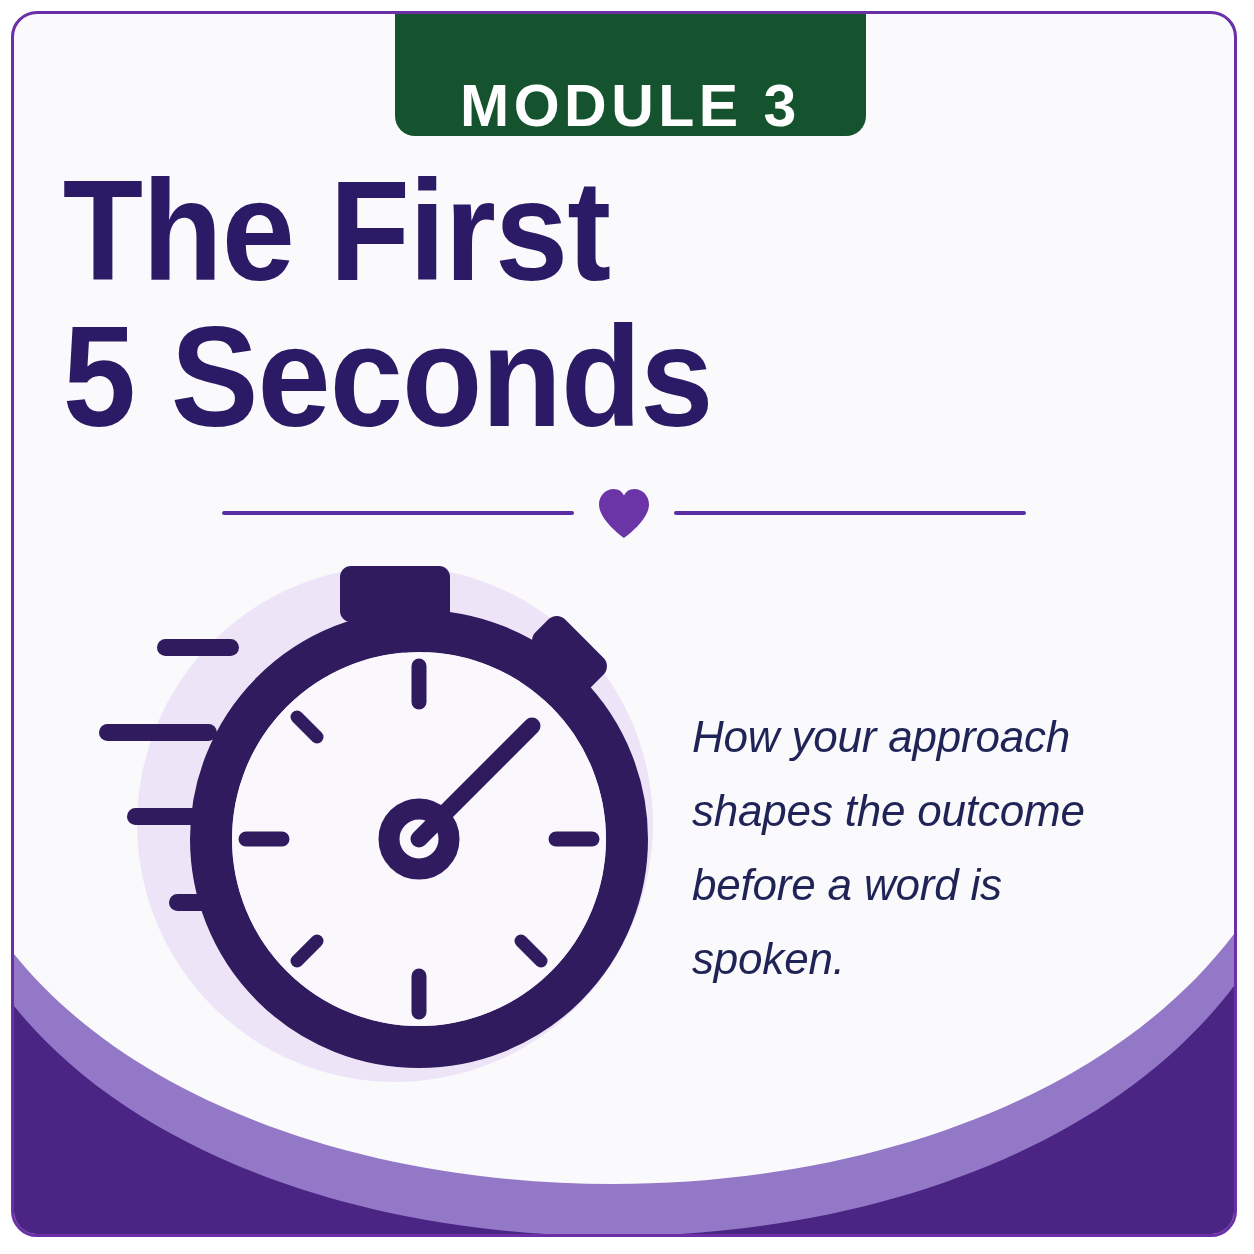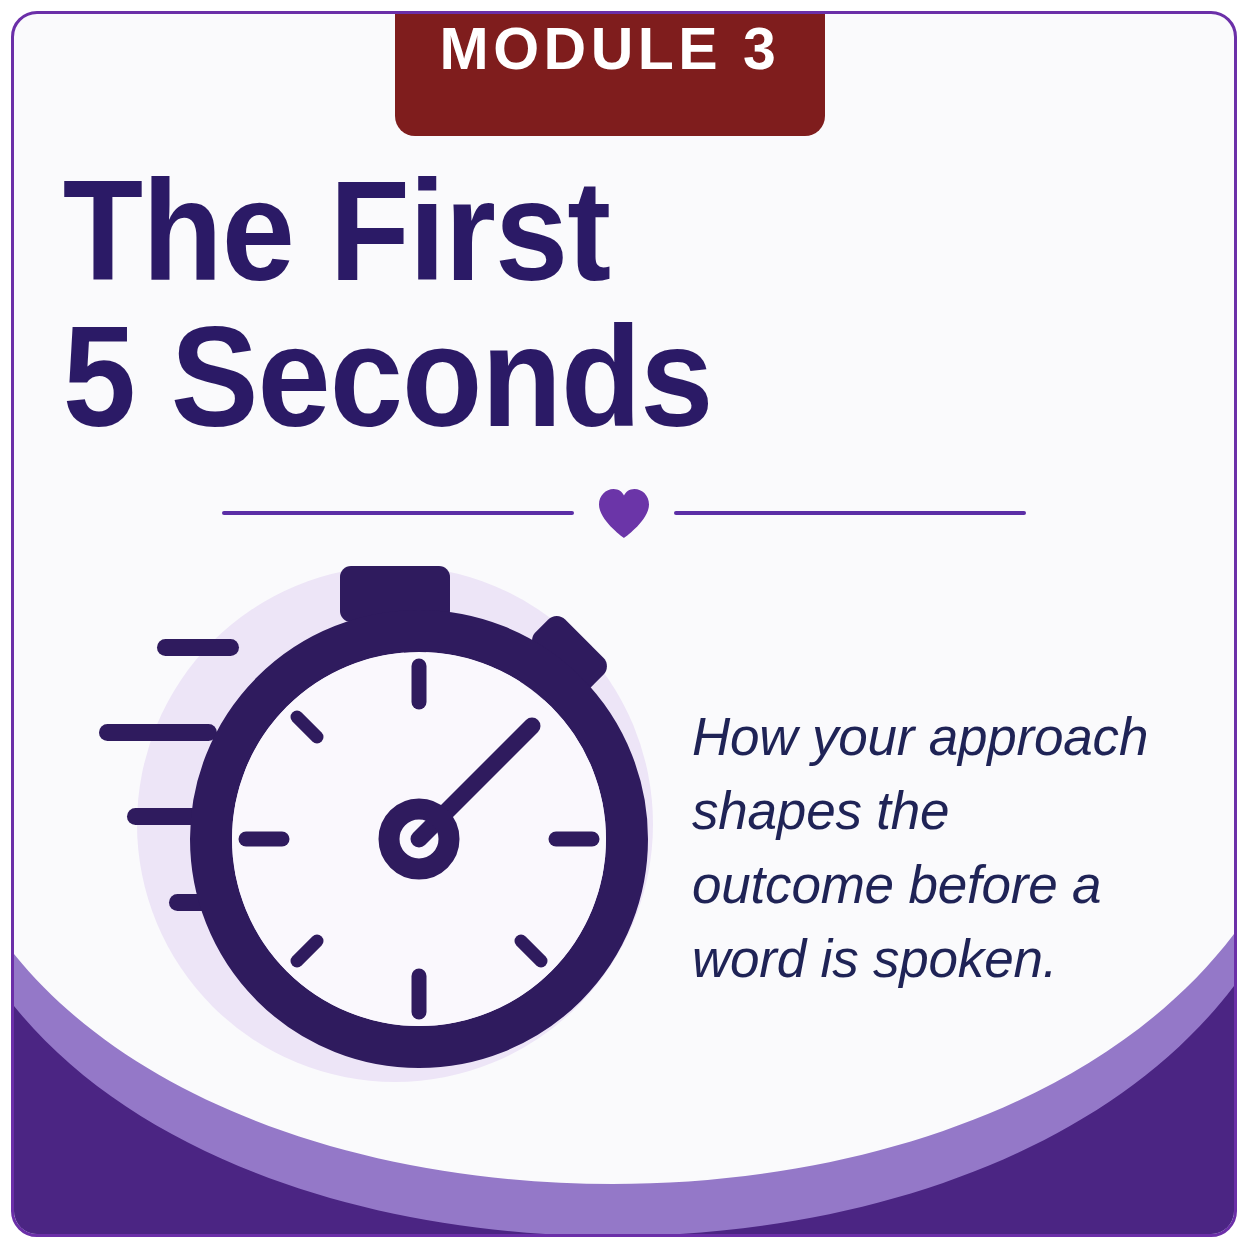--- a/index.html
+++ b/index.html
@@ -27,27 +27,27 @@
     border-radius: 26px;
     background: #FAFAFC;
     overflow: hidden;
   }
 
   
   .badge {
     position: absolute;
     left: 381px;
     top: -4px;
-    width: 430px;
+    width: 471px;
     height: 126px;
-    background: #7f1d1d;
+    background: #14532d;
     border-bottom-left-radius: 20px;
     border-bottom-right-radius: 20px;
     display: flex;
-    align-items: flex-start;
+    align-items: flex-end;
     justify-content: center;
     z-index: 6;
   }
   .badge-label {
     color: #FFFFFF;
     font-size: 59px;
     font-weight: bold;
     letter-spacing: 4.5px;
     line-height: 1;
     padding-top: 10px;
@@ -115,21 +115,21 @@
 
   
   .body-copy {
     position: absolute;
     left: 678px;
     top: 686px;
     width: 470px;
     color: #1F2356;
     font-family: "Liberation Sans Narrow", "Liberation Sans", sans-serif;
     font-style: italic;
-    font-size: 53px;
+    font-size: 44px;
     line-height: 74px;
     letter-spacing: -0.2px;
     z-index: 4;
   }
 
   
   .waves {
     position: absolute;
     left: 0;
     bottom: 0;

